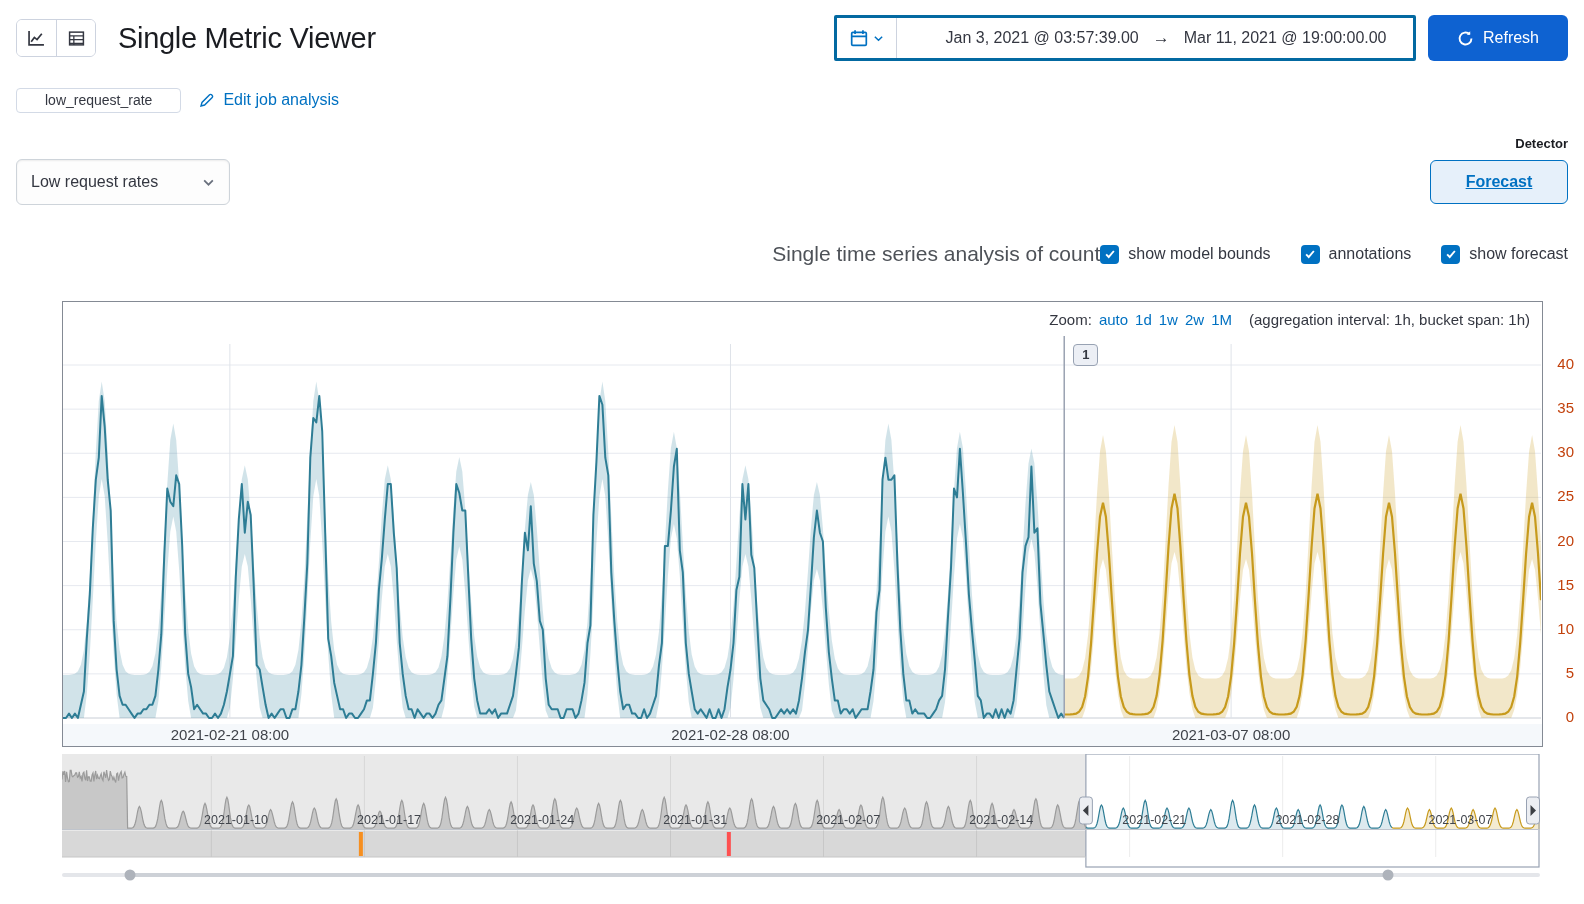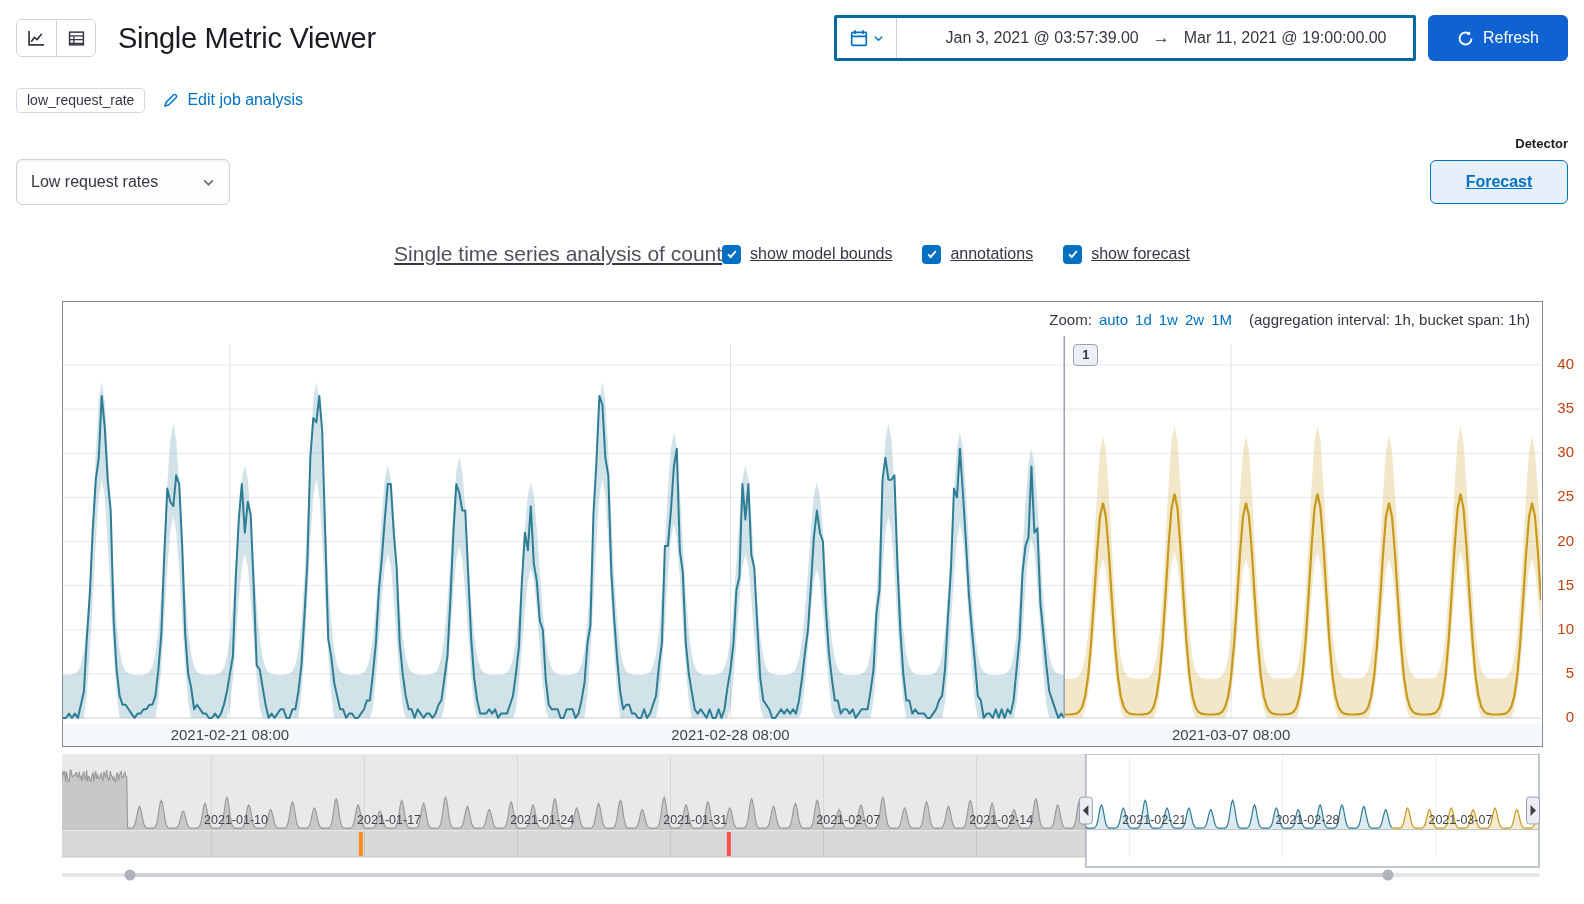--- a/index.html
+++ b/index.html
@@ -16,29 +16,29 @@
   .page-title { font-size:29px; font-weight:400; color:#1a1c21; margin:0 0 0 22px; letter-spacing:-0.3px; }
   .spacer { flex:1; }
   .super-picker { display:flex; align-items:center; height:46px; width:582px; border:3px solid #0369a1; border-radius:2px; background:#fff;gap:22px; }
   .cal-btn { width:60px; height:100%; display:flex; align-items:center; justify-content:center; gap:5px; border:none; background:#fff; border-right:1px solid #cdd3df; border-radius:6px 0 0 6px; cursor:pointer; }
   .dates { flex:1; display:flex; align-items:center; justify-content:center; gap:14px; font-size:16px; color:#343741; }
   .date-text { cursor:pointer; }
   .range-arrow { color:#343741; font-size:17px; }
   .refresh-btn { margin-left:12px; height:46px; padding:0 24px; min-width:140px; background:#0E62D1; border:none; border-radius:6px; color:#fff; font-size:16px; display:flex; align-items:center; justify-content:center; gap:9px; cursor:pointer; font-family:inherit; }
   
   .job-row { display:flex; align-items:center; gap:18px; padding:0 16px; margin-top:24px; height:28px; }
-  .job-badge { border:1px solid #d3dae6; border-radius:4px; padding:3px 10px 4px; font-size:14px; color:#343741; background:#fff;text-align:center; }
+  .job-badge { border:1px solid #d3dae6; border-radius:4px; padding:3px 28px 4px; font-size:14px; color:#343741; background:#fff;text-align:center; }
   .edit-link { display:flex; align-items:center; gap:8px; color:#0071C2; font-size:16px; text-decoration:none; cursor:pointer; }
   
   .detector-label { padding:0 16px; margin-top:22px; font-size:13px; font-weight:700; color:#1a1c21;text-align:right; }
   .detector-row { display:flex; justify-content:space-between; align-items:center; padding:0 16px; margin-top:8px; height:46px; }
   .select-box { width:214px; height:46px; border:1px solid #ced4da; border-radius:6px; background:#fdfdfd; box-shadow:0 1px 2px rgba(0,0,0,0.07) inset; display:flex; align-items:center; justify-content:space-between; padding:4px 14px; font-size:16px; color:#343741; cursor:pointer; }
   .forecast-btn { width:138px; height:44px; border:1px solid #0071C2; border-radius:6px; background:#E6F0FA; color:#0071C2; font-size:16px; font-weight:700; text-decoration:underline; cursor:pointer; font-family:inherit; }
   
-  .analysis-row { display:flex; justify-content:center; align-items:center; padding:0 16px; margin-top:34px; height:30px;text-decoration:underline; }
+  .analysis-row { display:flex; justify-content:flex-end; align-items:center; padding:0 16px; margin-top:34px; height:30px; }
   .analysis-heading { font-size:21px; font-weight:400; color:#4e5258; }
   .checkbox-group { display:flex; gap:30px; align-items:center; }
   .checkbox-item { display:flex; gap:9px; align-items:center; cursor:pointer; }
   .cb { width:19px; height:19px; border-radius:4px; background:#0071C2; display:inline-flex; align-items:center; justify-content:center; flex:none; }
   .cb-label { font-size:16px; color:#343741; }
   
   .chart-region { position:relative; margin-top:32px; height:450px; }
   .ytick { position:absolute; right:10px; font-size:15px; color:#c2410c; width:44px; text-align:right; }
   .chart-box { position:absolute; left:62px; top:0; width:1481px; border:1.5px solid #848a94; background:#fff; }
   .zoom-row { display:flex; align-items:center; gap:7px; height:34px; padding:0 12px; font-size:15px; color:#343741;justify-content:flex-end; }

